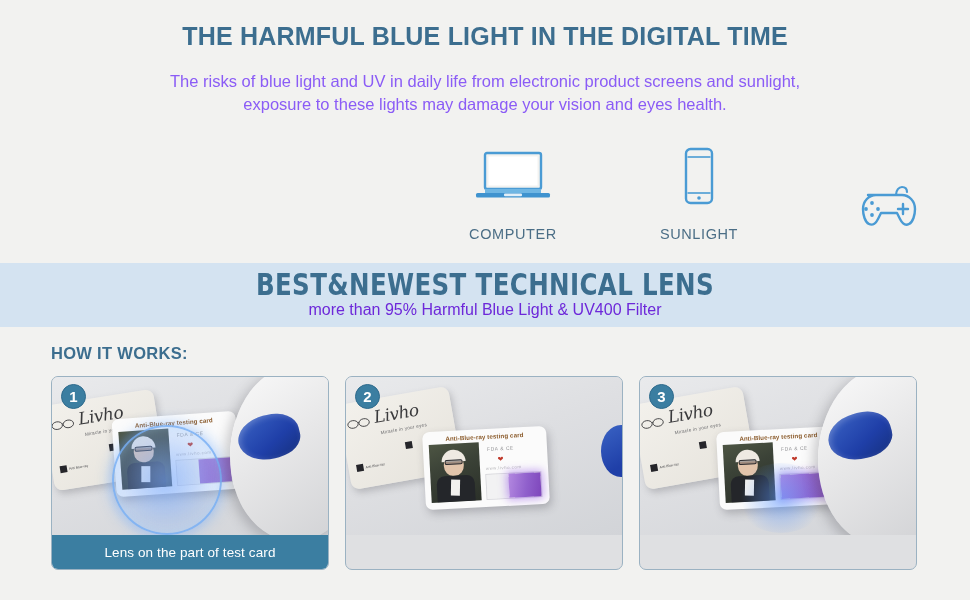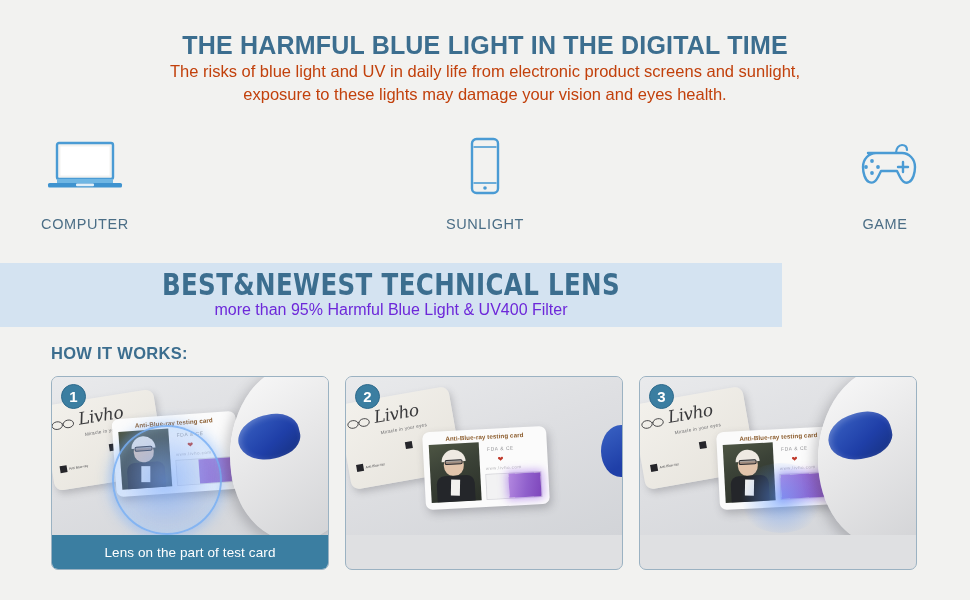--- a/index.html
+++ b/index.html
@@ -5,51 +5,51 @@
   * { box-sizing: border-box; margin: 0; padding: 0; }
   html, body {
     width: 970px; height: 600px;
     font-family: "Liberation Sans", sans-serif;
     background: #f2f2f0;
     overflow: hidden;
   }
   .page { position: relative; width: 970px; height: 600px; background: #f2f2f0; }
 
   
-  .hero { padding-top: 31px; text-align: center; }
+  .hero { padding-top: 22px; text-align: center; }
   .hero-title {
     font-size: 25px; font-weight: bold; letter-spacing: .2px;
     color: #3c6e8f;
   }
   .hero-sub {
-    margin-top: 0; font-size: 16.5px; line-height: 1.42;
-    color: #c2410c; font-weight: normal;
+    margin-top: 19px; font-size: 16.5px; line-height: 1.42;
+    color: #8b5cf6; font-weight: normal;
   }
   .hero-sub .l2 { display: block; text-align: center; }
 
   
   .icon-row {
-    display: flex; justify-content: space-between; align-items: flex-end;
-    gap: 8px; margin-top: 27px;
+    display: flex; justify-content: flex-end; align-items: flex-end;
+    gap: 16px; margin-top: 27px;
   }
   .icon-cell {
     width: 170px; text-align: center;
   }
   .icon-glyph {
     height: 66px; display: flex; align-items: center; justify-content: center;
   }
   .icon-label {
     margin-top: 16px; font-size: 14.5px; letter-spacing: .6px;
     color: #4b6e86; font-weight: normal;
   }
 
   
   .banner {
     position: absolute; left: 0; top: 263px;
-    width: 782px; height: 64px;
+    width: 970px; height: 64px;
     background: #d4e3f1;
     text-align: center;
   }
   .banner-title {
     padding-top: 3px;
     font-family: "DejaVu Sans Condensed", "Liberation Sans Narrow", "Liberation Sans", sans-serif;
     font-size: 31px; font-weight: bold;
     color: #3c6e8f; letter-spacing: .4px;
     transform: scaleX(.88); transform-origin: center;
   }
@@ -270,21 +270,20 @@
           <path d="M18 12h34c7 0 13 6 13 14 0 6-2 13-6 15-4 2-7-1-9-5l-3-6H31l-3 6c-2 4-5 7-9 5-4-2-6-9-6-15 0-8 6-14 13-14z" stroke="#4a9bd4" stroke-width="2.4" fill="none" stroke-linejoin="round"></path>
           <path d="M46 12c0-5 3-8 6-8s5 2 5 5" stroke="#4a9bd4" stroke-width="2.2" fill="none" stroke-linecap="round"></path>
           <circle cx="22" cy="20" r="1.9" fill="#4a9bd4"></circle>
           <circle cx="28" cy="26" r="1.9" fill="#4a9bd4"></circle>
           <circle cx="22" cy="32" r="1.9" fill="#4a9bd4"></circle>
           <circle cx="16" cy="26" r="1.9" fill="#4a9bd4"></circle>
           <line x1="48" y1="26" x2="58" y2="26" stroke="#4a9bd4" stroke-width="2.4" stroke-linecap="round"></line>
           <line x1="53" y1="21" x2="53" y2="31" stroke="#4a9bd4" stroke-width="2.4" stroke-linecap="round"></line>
         </svg>
       </div>
-      <div class="icon-label">GAME</div>
     </div>
 
 
 
   </div>
 
   <div class="banner">
     <div class="banner-title">BEST&amp;NEWEST TECHNICAL LENS</div>
     <div class="banner-sub">more than 95% Harmful Blue Light &amp; UV400 Filter</div>
   </div>

